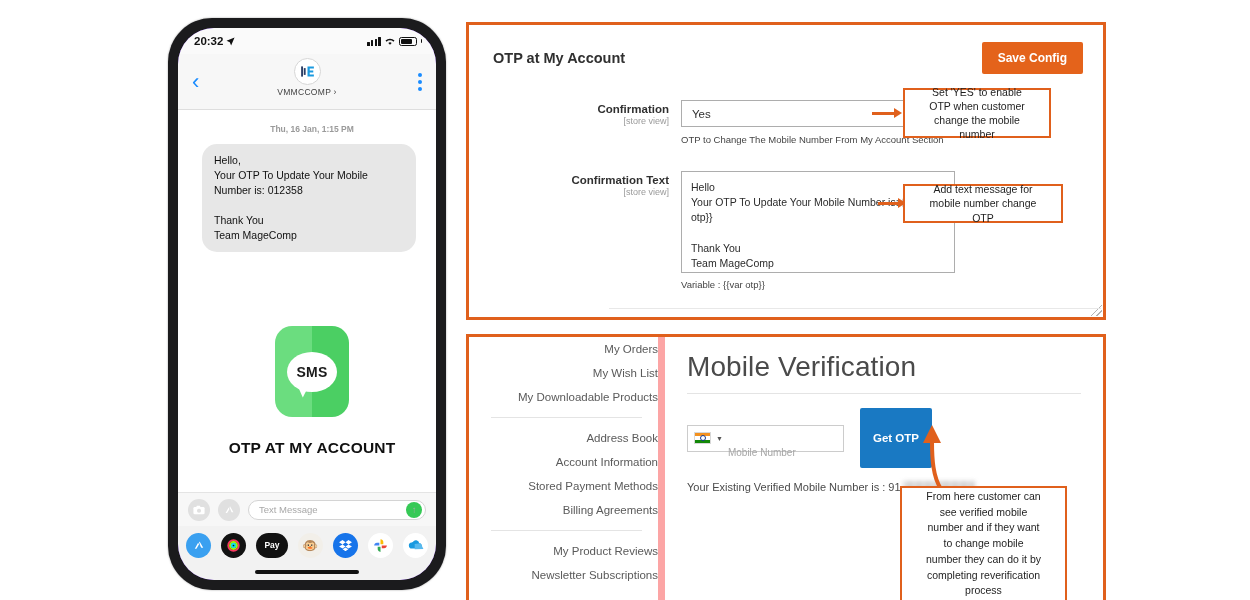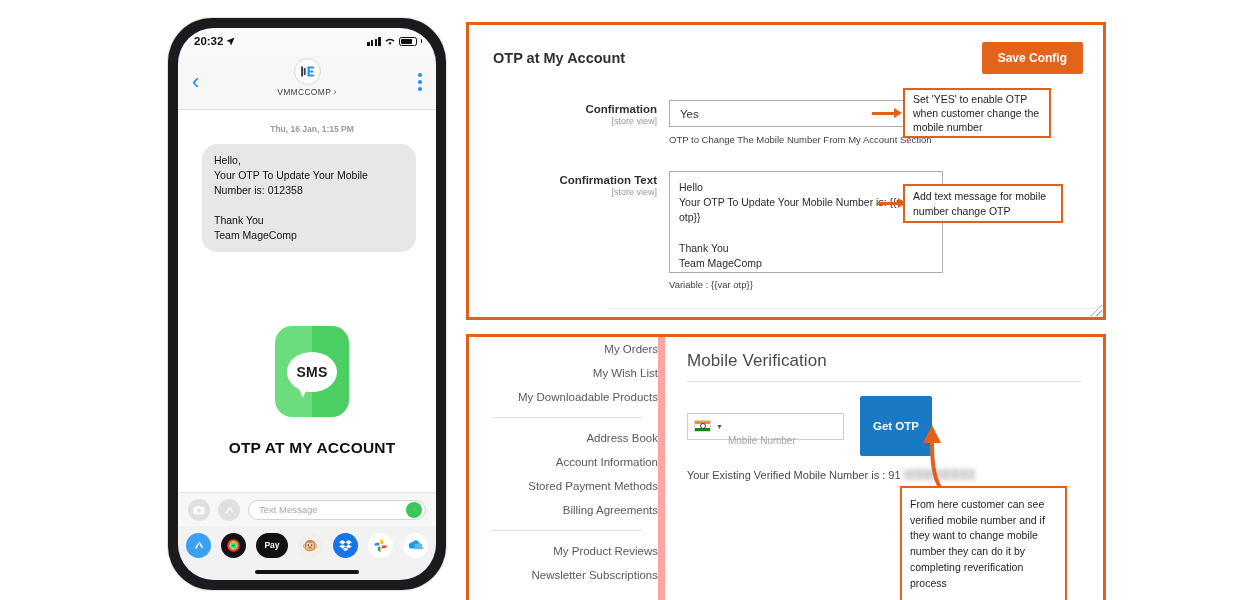--- a/index.html
+++ b/index.html
@@ -175,21 +175,21 @@
     display: flex; align-items: center; justify-content: space-between;
     padding: 17px 20px 0 24px;
   }
   .cfg-title { font-size: 14.5px; font-weight: bold; color: #303030; }
   .save-btn {
     background: #e4631b; color: #fff;
     font-size: 12px; font-weight: bold;
     padding: 9px 16px; border-radius: 2px; border: none;
     cursor: pointer;
   }
-  .field-row { display: flex; padding: 0 0 0 24px; margin-top: 26px; }
+  .field-row { display: flex; padding: 0 0 0 36px; margin-top: 26px; }
   .field-label {
     width: 176px; flex: 0 0 176px; text-align: right;
     padding-right: 12px; padding-top: 3px;
   }
   .field-label .lbl { font-size: 11.5px; font-weight: bold; color: #303030; }
   .field-label .scope { font-size: 9px; color: #9a9a9a; margin-top: 1px; }
   .field-ctl { flex: 1 1 auto; }
   .select-box {
     width: 272px; height: 27px; border: 1px solid #adadad; background: #fff;
     display: flex; align-items: center; justify-content: space-between;
@@ -217,22 +217,22 @@
   }
   .var-hint { font-size: 9.5px; color: #444; margin-top: 6px; }
   .cfg-rule {
     position: absolute; left: 140px; right: 2px; bottom: 8px;
     height: 1px; background: #e8e8e8;
   }
 
   
   .callout {
     position: absolute; border: 2px solid #e0601c; background: #fff;
-    font-size: 10.5px; color: #1e1e1e; 
-    line-height: 1.35; padding: 5px 8px;
+    font-size: 10.5px; color: #1e1e1e; text-align: center;
+    line-height: 1.35; padding: 5px 24px;
     display: flex; align-items: center; justify-content: center;
   }
   #callout-1 { left: 903px; top: 88px; width: 148px; height: 50px; }
   #callout-2 { left: 903px; top: 184px; width: 160px; height: 39px; }
   #callout-3 { left: 900px; top: 486px; width: 167px; height: 114px;
                border-bottom: none; line-height: 1.5; }
 
   .arr { position: absolute; display: flex; align-items: center; }
   .arr .shaft { height: 3px; background: #e0601c; display: block; }
   .arr .head {
@@ -251,21 +251,21 @@
     border-right: 7px solid #fca5a5;
     padding: 0 0 0 22px;
     text-align: right;
   }
   .nav-item {
     font-size: 11.5px; color: #5a5a5a; padding: 6px 0; cursor: pointer;
   }
   .nav-sep { height: 1px; background: #e4e4e4; margin: 8px 16px 8px 0; }
   .acct-main { flex: 1 1 auto; padding: 14px 22px 0 22px; position: relative; }
   .mv-title {
-    font-size: 17px; color: #4a4a4a; font-weight: normal; letter-spacing: .1px;
+    font-size: 28px; color: #4a4a4a; font-weight: normal; letter-spacing: .1px;
   }
   .mv-rule { height: 1px; background: #e4e4e4; margin: 10px 0 14px 0; }
   .mv-row { display: flex; align-items: center; gap: 16px; }
   .tel-box {
     width: 157px; height: 27px; border: 1px solid #ccc; background: #fff;
     display: flex; align-items: center; gap: 5px; padding: 0 6px;
   }
   .flag {
     width: 17px; height: 12px; flex: 0 0 17px;
     background: linear-gradient(#f3911f 33.3%, #fff 33.3%, #fff 66.6%, #138808 66.6%);

